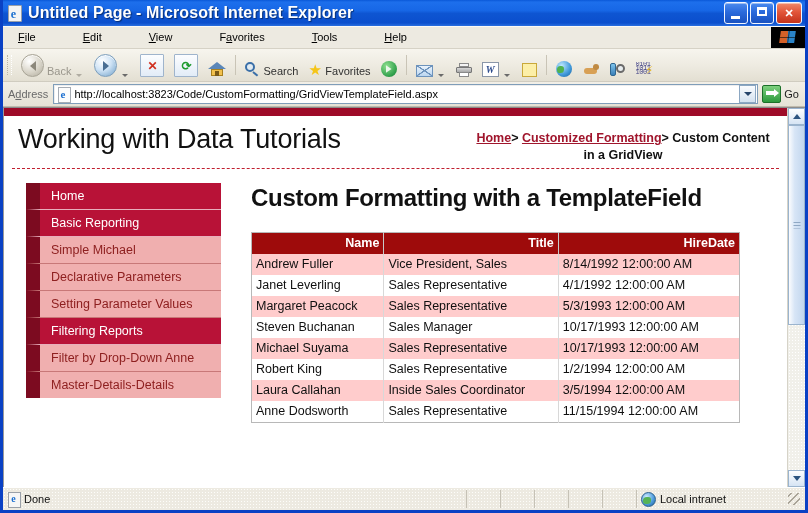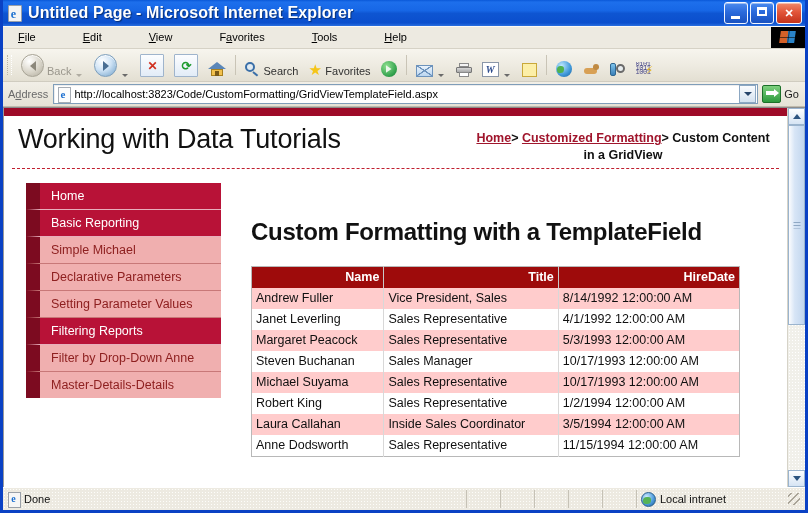--- a/index.html
+++ b/index.html
@@ -506,21 +506,20 @@
     background-image: radial-gradient(#E99B9B 0.5px, transparent 0.6px);
     background-size: 4px 4px;
   }
   .nav-sub:last-child { border-bottom: none; }
 
   
   .main {
     flex: 1;
     margin-left: 30px;
     padding-right: 14px;
-    margin-top: 34px;
   }
   .main h1 {
     margin: 0 0 20px 0;
     font-size: 24px; font-weight: bold;
     color: #111; line-height: 29px;
     letter-spacing: -.3px;
   }
   table.grid {
     border-collapse: collapse;
     width: 489px;

